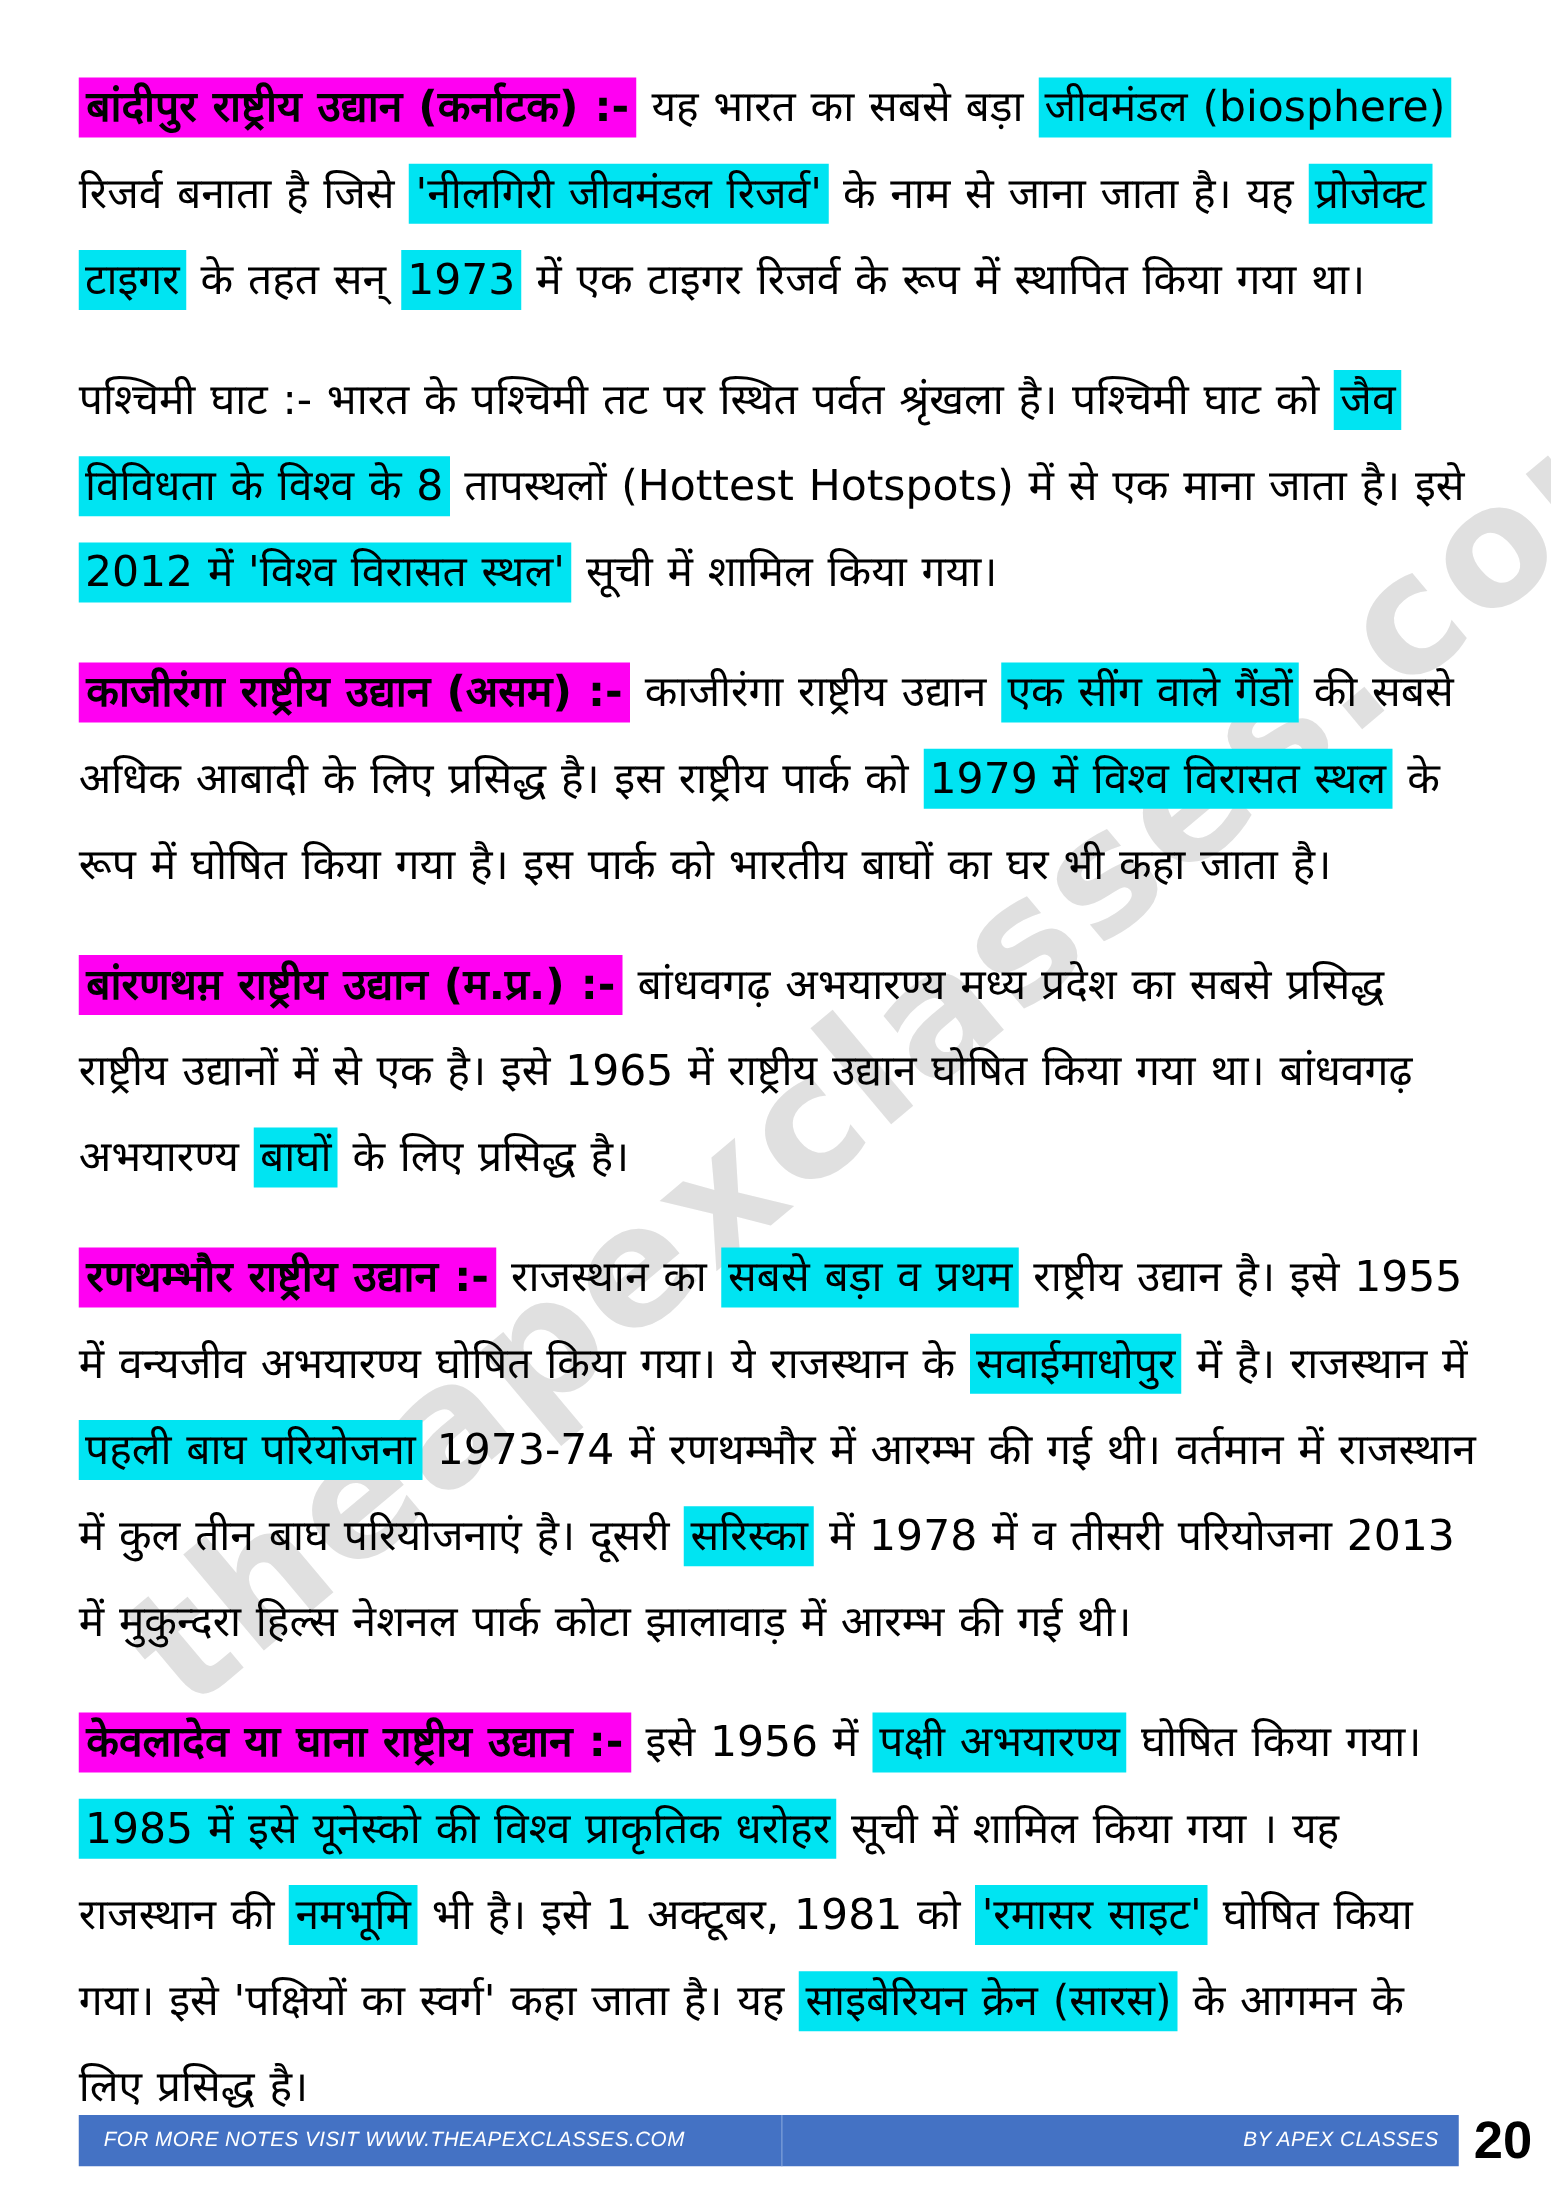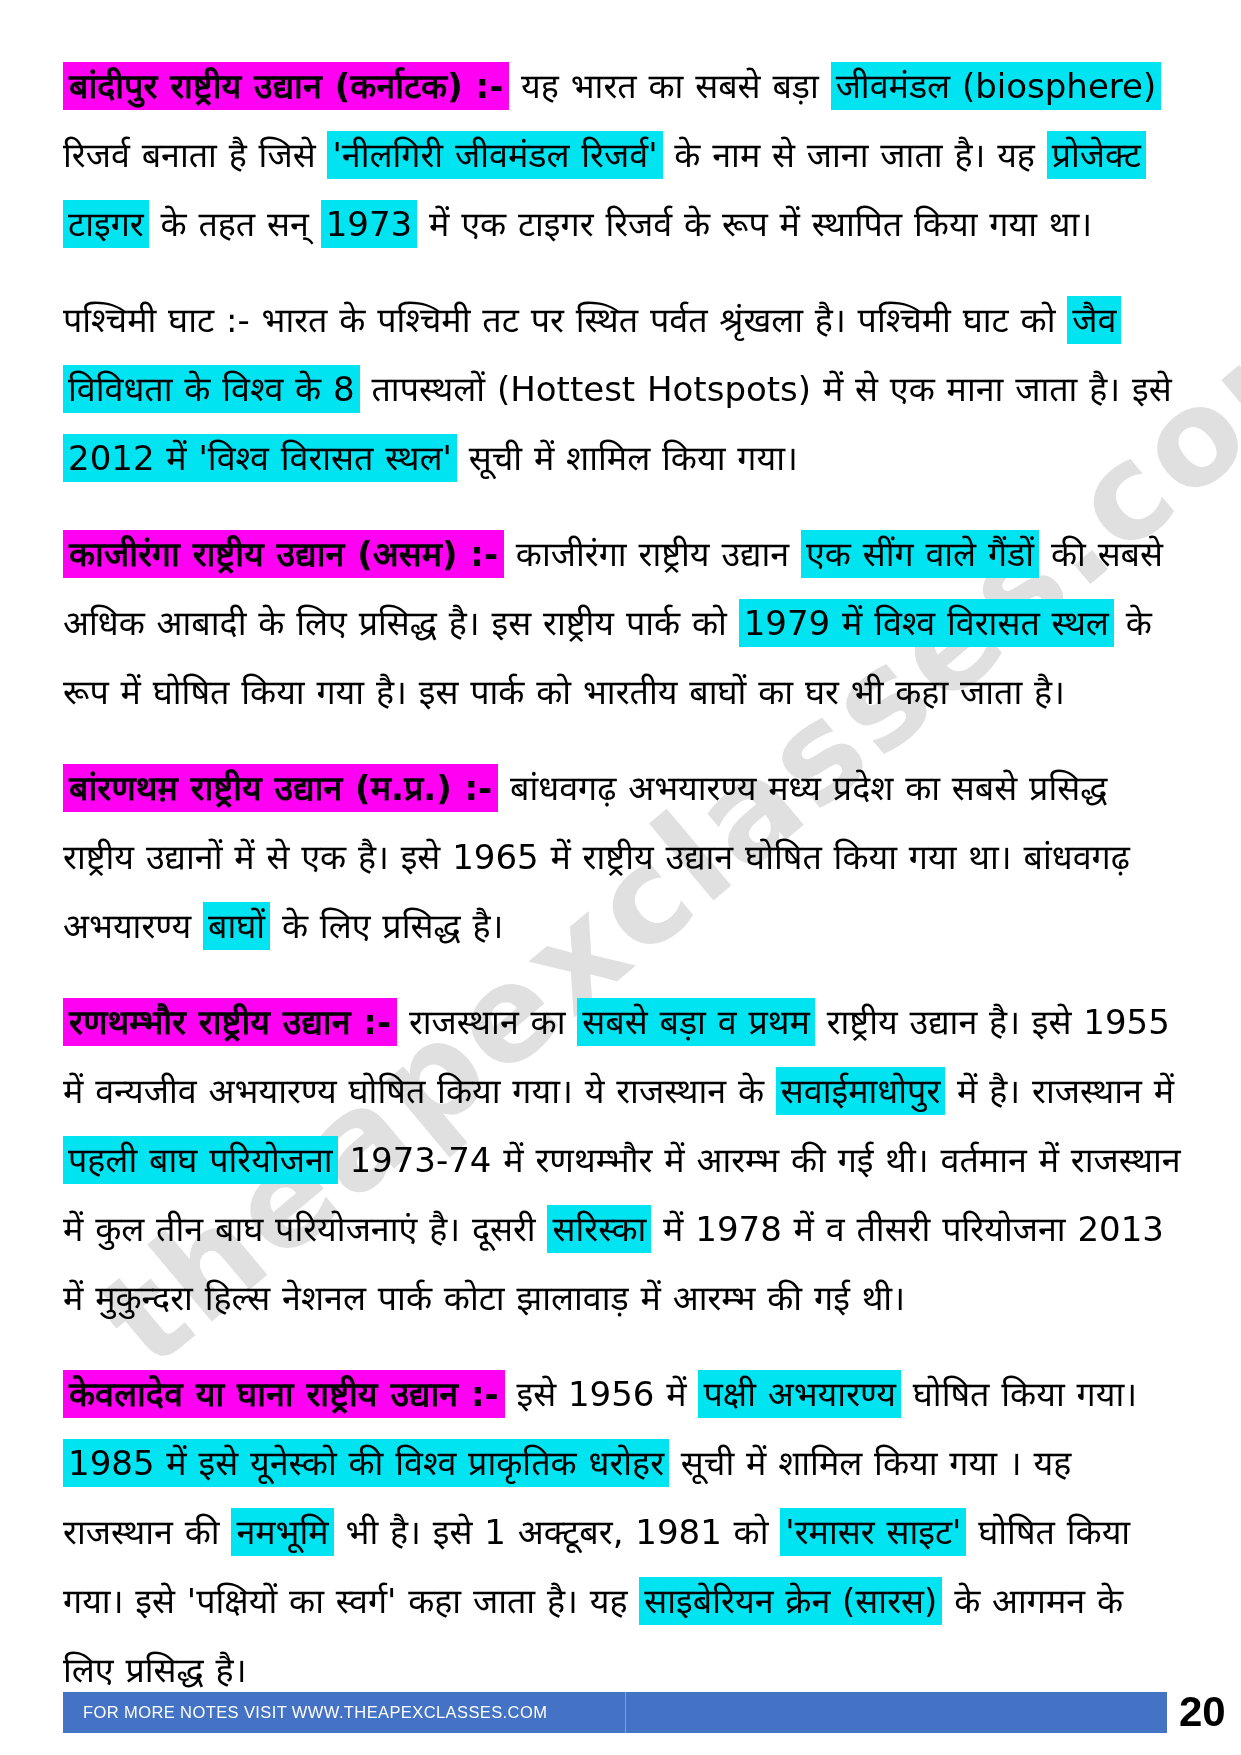--- a/index.html
+++ b/index.html
@@ -60,20 +60,21 @@
     top: 1688px;
     z-index: 2;
     display: flex;
     align-items: center;
   }
   .footer-bar {
     display: flex;
     width: 1104px;
     height: 41px;
     background: var(--footer-blue, #4472c4);
+    font-style: italic;
   }
   .footer-cell-left {
     flex: 0 0 51%;
     display: flex;
     align-items: center;
     padding-left: 20px;
     box-sizing: border-box;
     border-right: 1px solid #7da0d9;
   }
   .footer-cell-right {
@@ -112,17 +113,20 @@
       <p class="para"><span class="hl-heading">बांरणथम़ राष्ट्रीय उद्यान (म.प्र.) :-</span><span> बांधवगढ़ अभयारण्य मध्य प्रदेश का सबसे प्रसिद्ध राष्ट्रीय उद्यानों में से एक है। इसे 1965 में राष्ट्रीय उद्यान घोषित किया गया था। बांधवगढ़ अभयारण्य </span><span class="hl-cyan">बाघों</span><span> के लिए प्रसिद्ध है।</span></p>
       <p class="para"><span class="hl-heading">रणथम्भौर राष्ट्रीय उद्यान :-</span><span> राजस्थान का </span><span class="hl-cyan">सबसे बड़ा व प्रथम</span><span> राष्ट्रीय उद्यान है। इसे 1955 में वन्यजीव अभयारण्य घोषित किया गया। ये राजस्थान के </span><span class="hl-cyan">सवाईमाधोपुर</span><span> में है। राजस्थान में </span><span class="hl-cyan">पहली बाघ परियोजना</span><span> 1973-74 में रणथम्भौर में आरम्भ की गई थी। वर्तमान में राजस्थान में कुल तीन बाघ परियोजनाएं है। दूसरी </span><span class="hl-cyan">सरिस्का</span><span> में 1978 में व तीसरी परियोजना 2013 में मुकुन्दरा हिल्स नेशनल पार्क कोटा झालावाड़ में आरम्भ की गई थी।</span></p>
       <p class="para"><span class="hl-heading">केवलादेव या घाना राष्ट्रीय उद्यान :-</span><span> इसे 1956 में </span><span class="hl-cyan">पक्षी अभयारण्य</span><span> घोषित किया गया। </span><span class="hl-cyan">1985 में इसे यूनेस्को की विश्व प्राकृतिक धरोहर</span><span> सूची में शामिल किया गया । यह राजस्थान की </span><span class="hl-cyan">नमभूमि</span><span> भी है। इसे 1 अक्टूबर, 1981 को </span><span class="hl-cyan">'रमासर साइट'</span><span> घोषित किया गया। इसे 'पक्षियों का स्वर्ग' कहा जाता है। यह </span><span class="hl-cyan">साइबेरियन क्रेन (सारस)</span><span> के आगमन के लिए प्रसिद्ध है।</span></p>
     </div>
 
   <div class="footer">
     <div class="footer-bar">
       <div class="footer-cell-left">
         <span class="footer-text">FOR MORE NOTES VISIT WWW.THEAPEXCLASSES.COM</span>
       </div>
+      <div class="footer-cell-right">
+        <span class="footer-text">BY APEX CLASSES</span>
+      </div>
     </div>
     <span class="page-number">20</span>
   </div>
 
 </div>
 
 </body></html>

